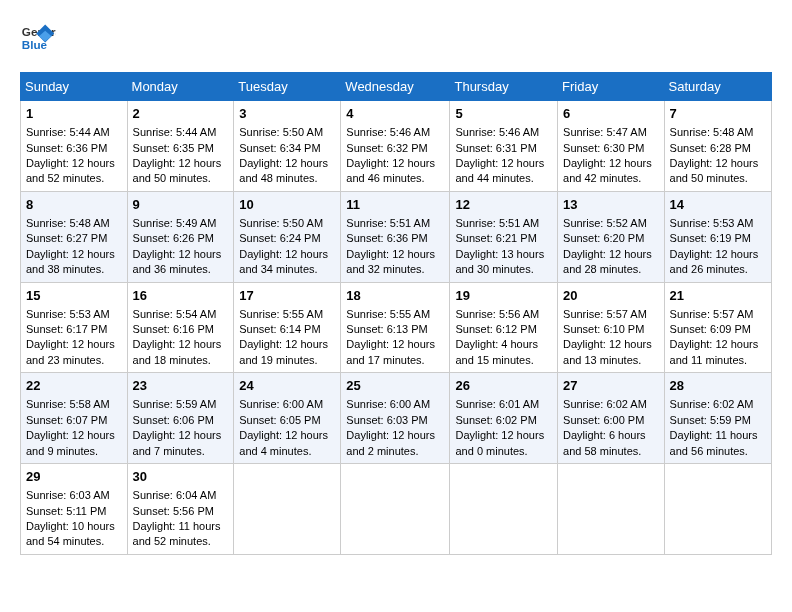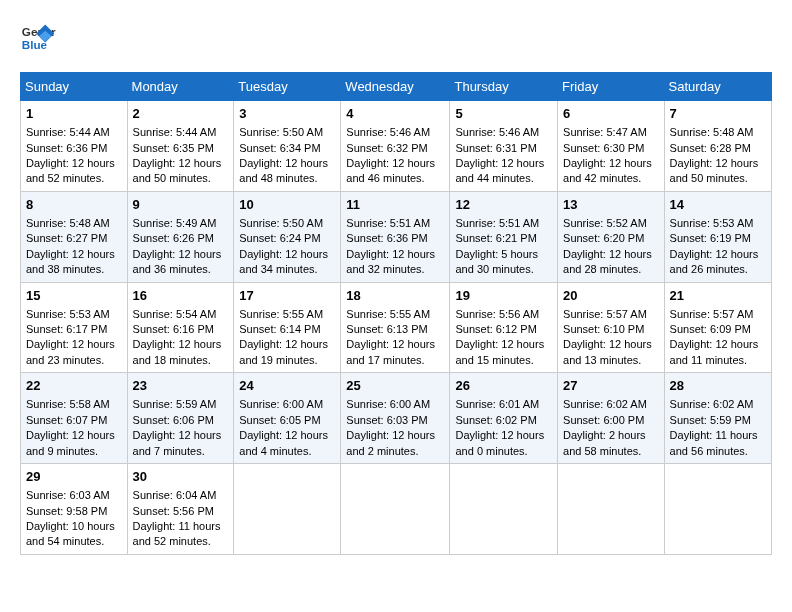--- a/index.html
+++ b/index.html
@@ -152,21 +152,21 @@
         <span>Sunrise: 5:50 AM</span><br>
         <span>Sunset: 6:24 PM</span><br>
         <span>Daylight: 12 hours and 34 minutes.</span></td>
         <td><span class="day-num">11</span>
         <span>Sunrise: 5:51 AM</span><br>
         <span>Sunset: 6:36 PM</span><br>
         <span>Daylight: 12 hours and 32 minutes.</span></td>
         <td><span class="day-num">12</span>
         <span>Sunrise: 5:51 AM</span><br>
         <span>Sunset: 6:21 PM</span><br>
-        <span>Daylight: 5 hours and 30 minutes.</span></td>
+        <span>Daylight: 13 hours and 30 minutes.</span></td>
         <td><span class="day-num">13</span>
         <span>Sunrise: 5:52 AM</span><br>
         <span>Sunset: 6:20 PM</span><br>
         <span>Daylight: 12 hours and 28 minutes.</span></td>
         <td><span class="day-num">14</span>
         <span>Sunrise: 5:53 AM</span><br>
         <span>Sunset: 6:19 PM</span><br>
         <span>Daylight: 12 hours and 26 minutes.</span></td>
       </tr>
       <tr>
@@ -182,21 +182,21 @@
         <span>Sunrise: 5:55 AM</span><br>
         <span>Sunset: 6:14 PM</span><br>
         <span>Daylight: 12 hours and 19 minutes.</span></td>
         <td><span class="day-num">18</span>
         <span>Sunrise: 5:55 AM</span><br>
         <span>Sunset: 6:13 PM</span><br>
         <span>Daylight: 12 hours and 17 minutes.</span></td>
         <td><span class="day-num">19</span>
         <span>Sunrise: 5:56 AM</span><br>
         <span>Sunset: 6:12 PM</span><br>
-        <span>Daylight: 12 hours and 15 minutes.</span></td>
+        <span>Daylight: 4 hours and 15 minutes.</span></td>
         <td><span class="day-num">20</span>
         <span>Sunrise: 5:57 AM</span><br>
         <span>Sunset: 6:10 PM</span><br>
         <span>Daylight: 12 hours and 13 minutes.</span></td>
         <td><span class="day-num">21</span>
         <span>Sunrise: 5:57 AM</span><br>
         <span>Sunset: 6:09 PM</span><br>
         <span>Daylight: 12 hours and 11 minutes.</span></td>
       </tr>
       <tr>
@@ -216,30 +216,30 @@
         <span>Sunrise: 6:00 AM</span><br>
         <span>Sunset: 6:03 PM</span><br>
         <span>Daylight: 12 hours and 2 minutes.</span></td>
         <td><span class="day-num">26</span>
         <span>Sunrise: 6:01 AM</span><br>
         <span>Sunset: 6:02 PM</span><br>
         <span>Daylight: 12 hours and 0 minutes.</span></td>
         <td><span class="day-num">27</span>
         <span>Sunrise: 6:02 AM</span><br>
         <span>Sunset: 6:00 PM</span><br>
-        <span>Daylight: 2 hours and 58 minutes.</span></td>
+        <span>Daylight: 6 hours and 58 minutes.</span></td>
         <td><span class="day-num">28</span>
         <span>Sunrise: 6:02 AM</span><br>
         <span>Sunset: 5:59 PM</span><br>
         <span>Daylight: 11 hours and 56 minutes.</span></td>
       </tr>
       <tr>
         <td><span class="day-num">29</span>
         <span>Sunrise: 6:03 AM</span><br>
-        <span>Sunset: 9:58 PM</span><br>
+        <span>Sunset: 5:11 PM</span><br>
         <span>Daylight: 10 hours and 54 minutes.</span></td>
         <td><span class="day-num">30</span>
         <span>Sunrise: 6:04 AM</span><br>
         <span>Sunset: 5:56 PM</span><br>
         <span>Daylight: 11 hours and 52 minutes.</span></td>
         <td class="empty-cell"></td>
         <td class="empty-cell"></td>
         <td class="empty-cell"></td>
         <td class="empty-cell"></td>
         <td class="empty-cell"></td>

